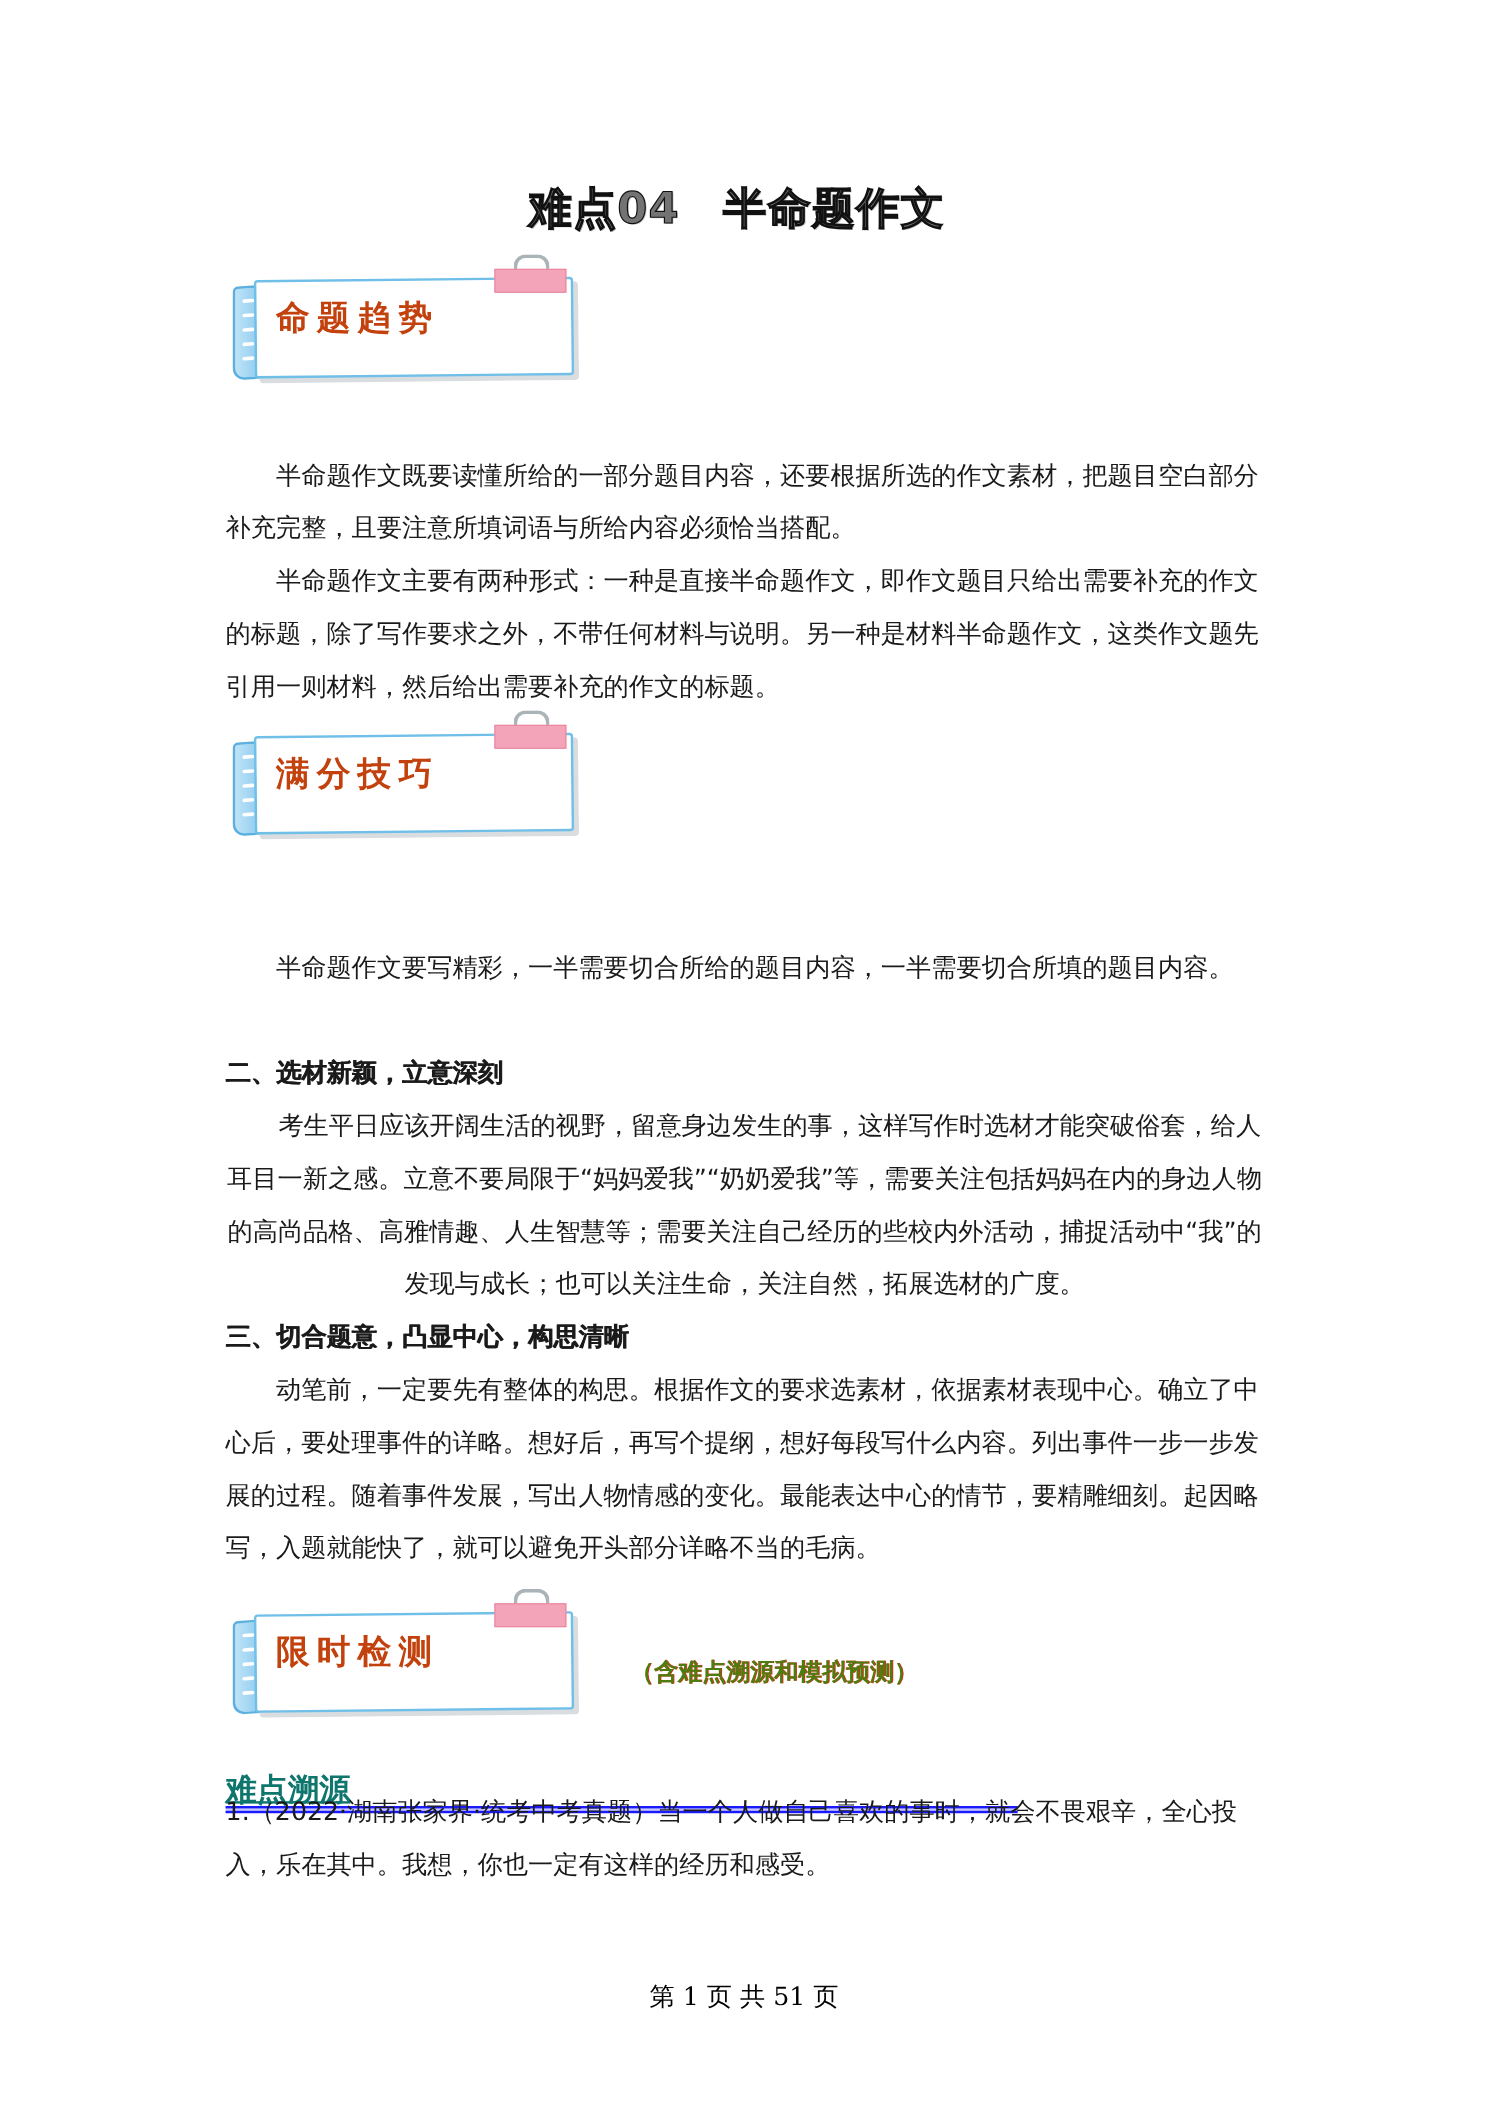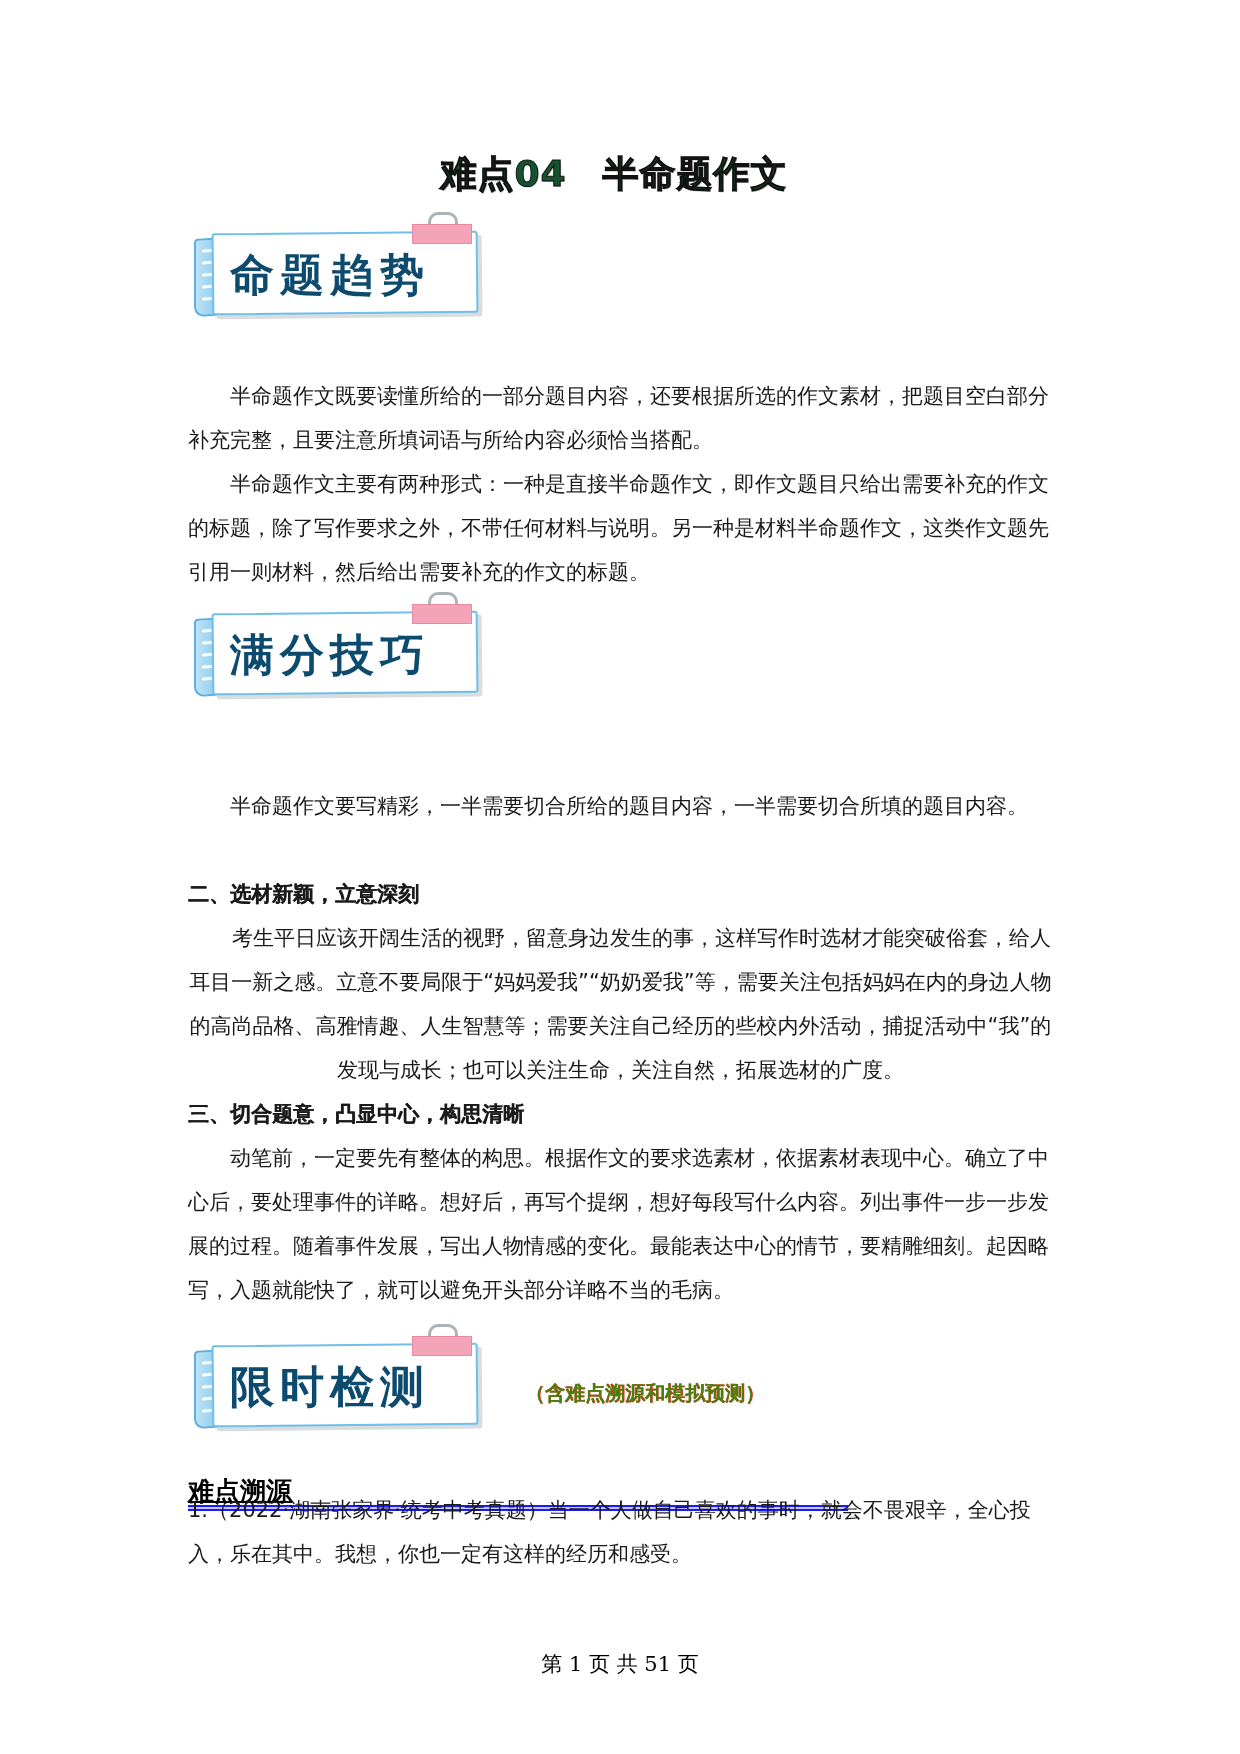--- a/index.html
+++ b/index.html
@@ -1,46 +1,46 @@
 <!DOCTYPE html>
 <html><head>
 <meta charset="utf-8">
 <style>
   html, body { margin: 0; padding: 0; background: #ffffff; }
   body { width: 1240px; height: 1754px; position: relative; overflow: hidden;
          font-family: "DejaVu Sans", "Liberation Sans", sans-serif; color: #111; }
   .page { position: absolute; left: 0; top: 0; width: 1240px; height: 1754px; }
   .title { position: absolute; top: 150px; left: 0; width: 1228px; text-align: center;
-           font-size: 36px; font-weight: bold; letter-spacing: 1px; color: #14532d;
+           font-size: 36px; font-weight: bold; letter-spacing: 1px; color: #737373;
            -webkit-text-stroke: 1px #111; text-shadow: 1px 1px 0 #bbb; }
   .title .sp { display: inline-block; width: 36px; }
 
   .banner { position: absolute; left: 190px; width: 300px; height: 100px; }
   .banner .tab { position: absolute; left: 4px; top: 20px; width: 28px; height: 74px;
                  background: linear-gradient(90deg, #bfe3f7, #7cc4ec);
                  border: 2px solid #5bb0e0; border-radius: 4px 0 0 10px;
                  transform: skewY(-4deg); }
   .banner .tab i { display: block; height: 3px; width: 10px; background: #fff; margin: 9px 0 0 6px; border-radius: 2px; }
   .banner .card { position: absolute; left: 22px; top: 14px; width: 262px; height: 78px;
                   background: #fff; border: 2px solid #6fbfe8; border-radius: 3px;
                   box-shadow: 4px 4px 0 #d9dde0; transform: rotate(-0.6deg); }
   .banner .clip { position: absolute; left: 222px; top: 6px; width: 58px; height: 18px;
                   background: #f4a4b8; border: 1px solid #e98aa2; }
   .banner .clip-wire { position: absolute; left: 238px; top: -6px; width: 24px; height: 26px;
                        border: 3px solid #a9b3b8; border-bottom: none; border-radius: 10px 10px 0 0; }
   .banner .label { position: absolute; left: 40px; top: 28px; font-family: Liberation Mono, monospace;
-                   font-size: 44px; font-weight: bold; letter-spacing: 6px; color: #0c4a6e; }
+                   font-size: 28px; font-weight: bold; letter-spacing: 6px; color: #c2410c; }
 
   .para { position: absolute; left: 188px; width: 865px; font-size: 21px; line-height: 44px; color: #1a1a1a; }
   .indent { text-indent: 42px; }
   .bold { font-weight: bold; text-shadow: 0.6px 0 0 #222; }
   .red-note { position: absolute; left: 525px; top: 1380px; font-size: 20px; font-weight: bold;
               color: #4d7c0f; text-shadow: 0.6px 0 0 #ff1a1a; }
   .sub-head { position: absolute; left: 188px; top: 1474px; font-size: 26px; font-weight: bold;
-              color: #000000; text-decoration: underline; text-decoration-thickness: 2px; }
+              color: #0f766e; text-decoration: underline; text-decoration-thickness: 2px; }
   .sub-line { position: absolute; left: 188px; top: 1505px; width: 660px; height: 6px;
               border-top: 2px solid #1a1aff; border-bottom: 2px solid #1a1aff; background: #c8c8ff; box-sizing: border-box; }
   .footer { position: absolute; left: 0; top: 1650px; width: 1240px; text-align: center;
             font-family: "DejaVu Serif", "Liberation Serif", serif; font-size: 21px; color: #000000; }
 </style>
 </head>
 <body>
 
 <div class="page">
 

